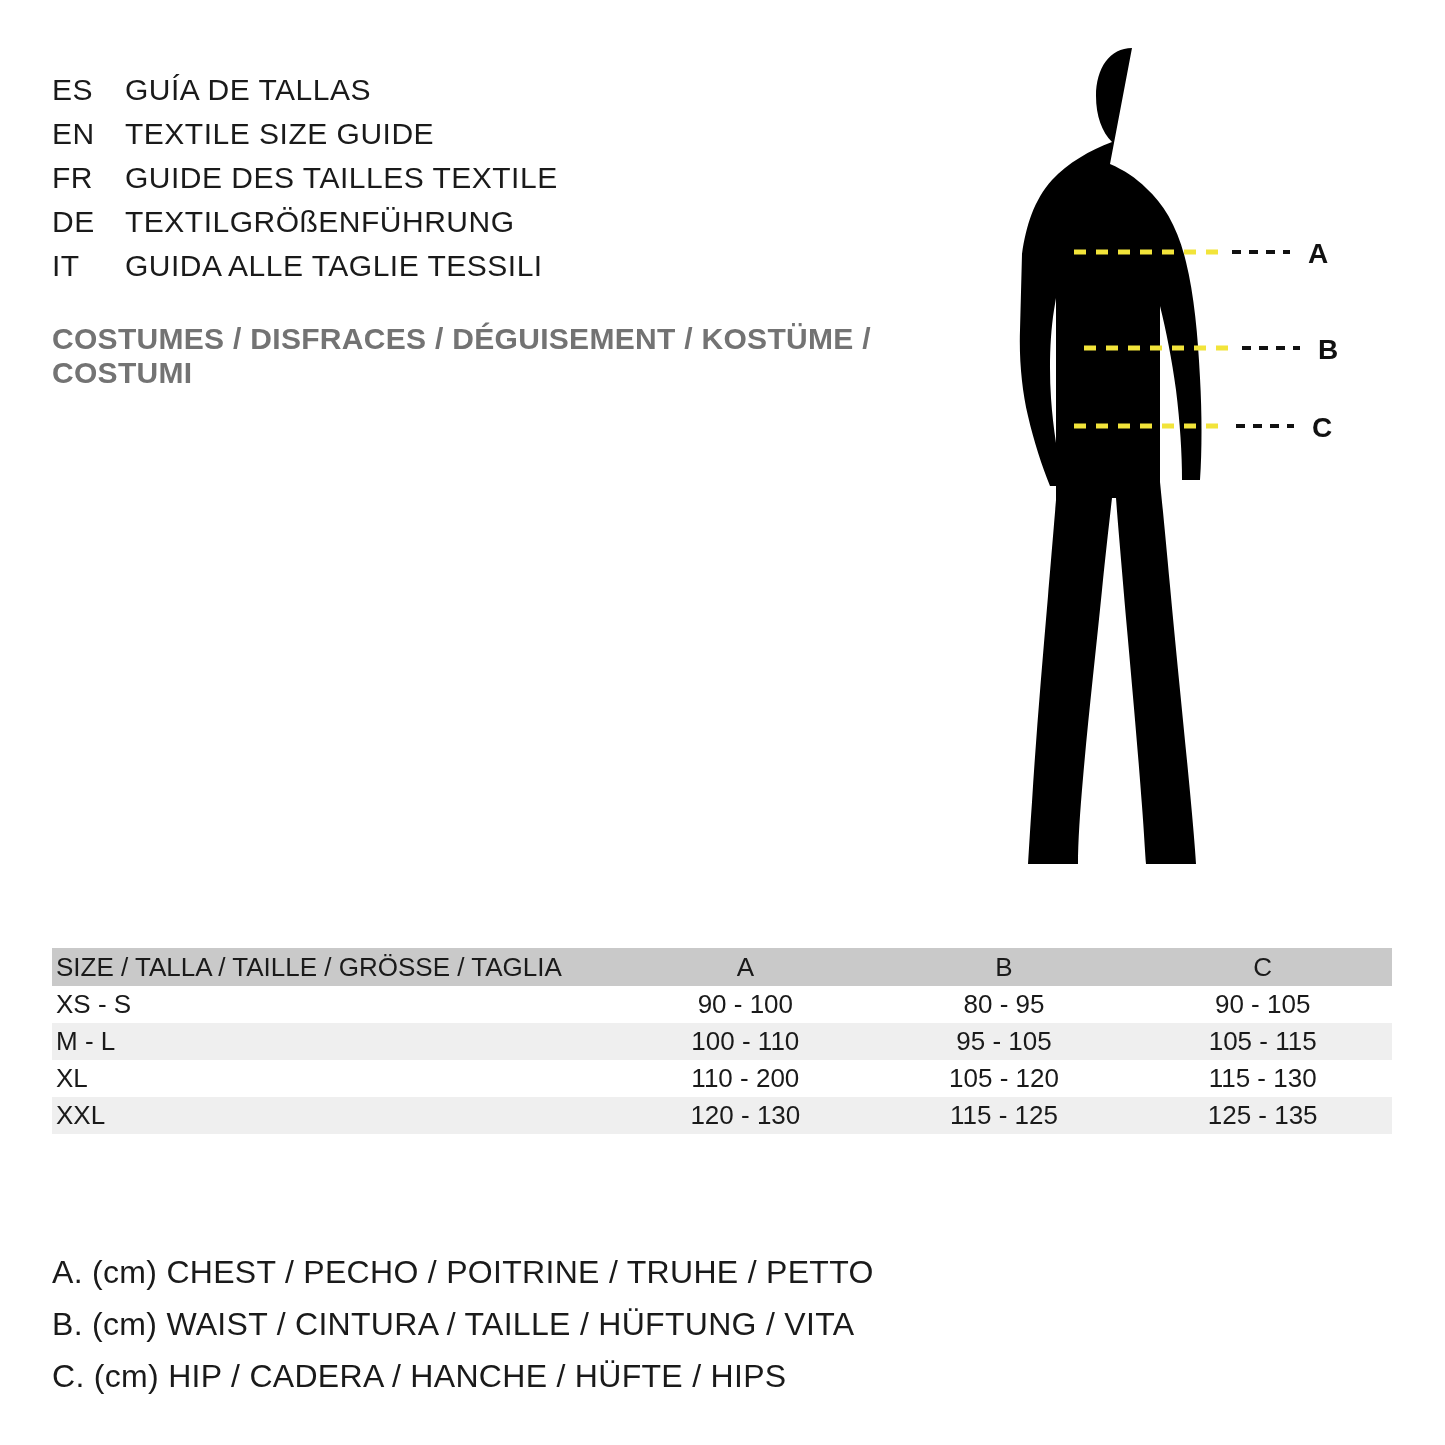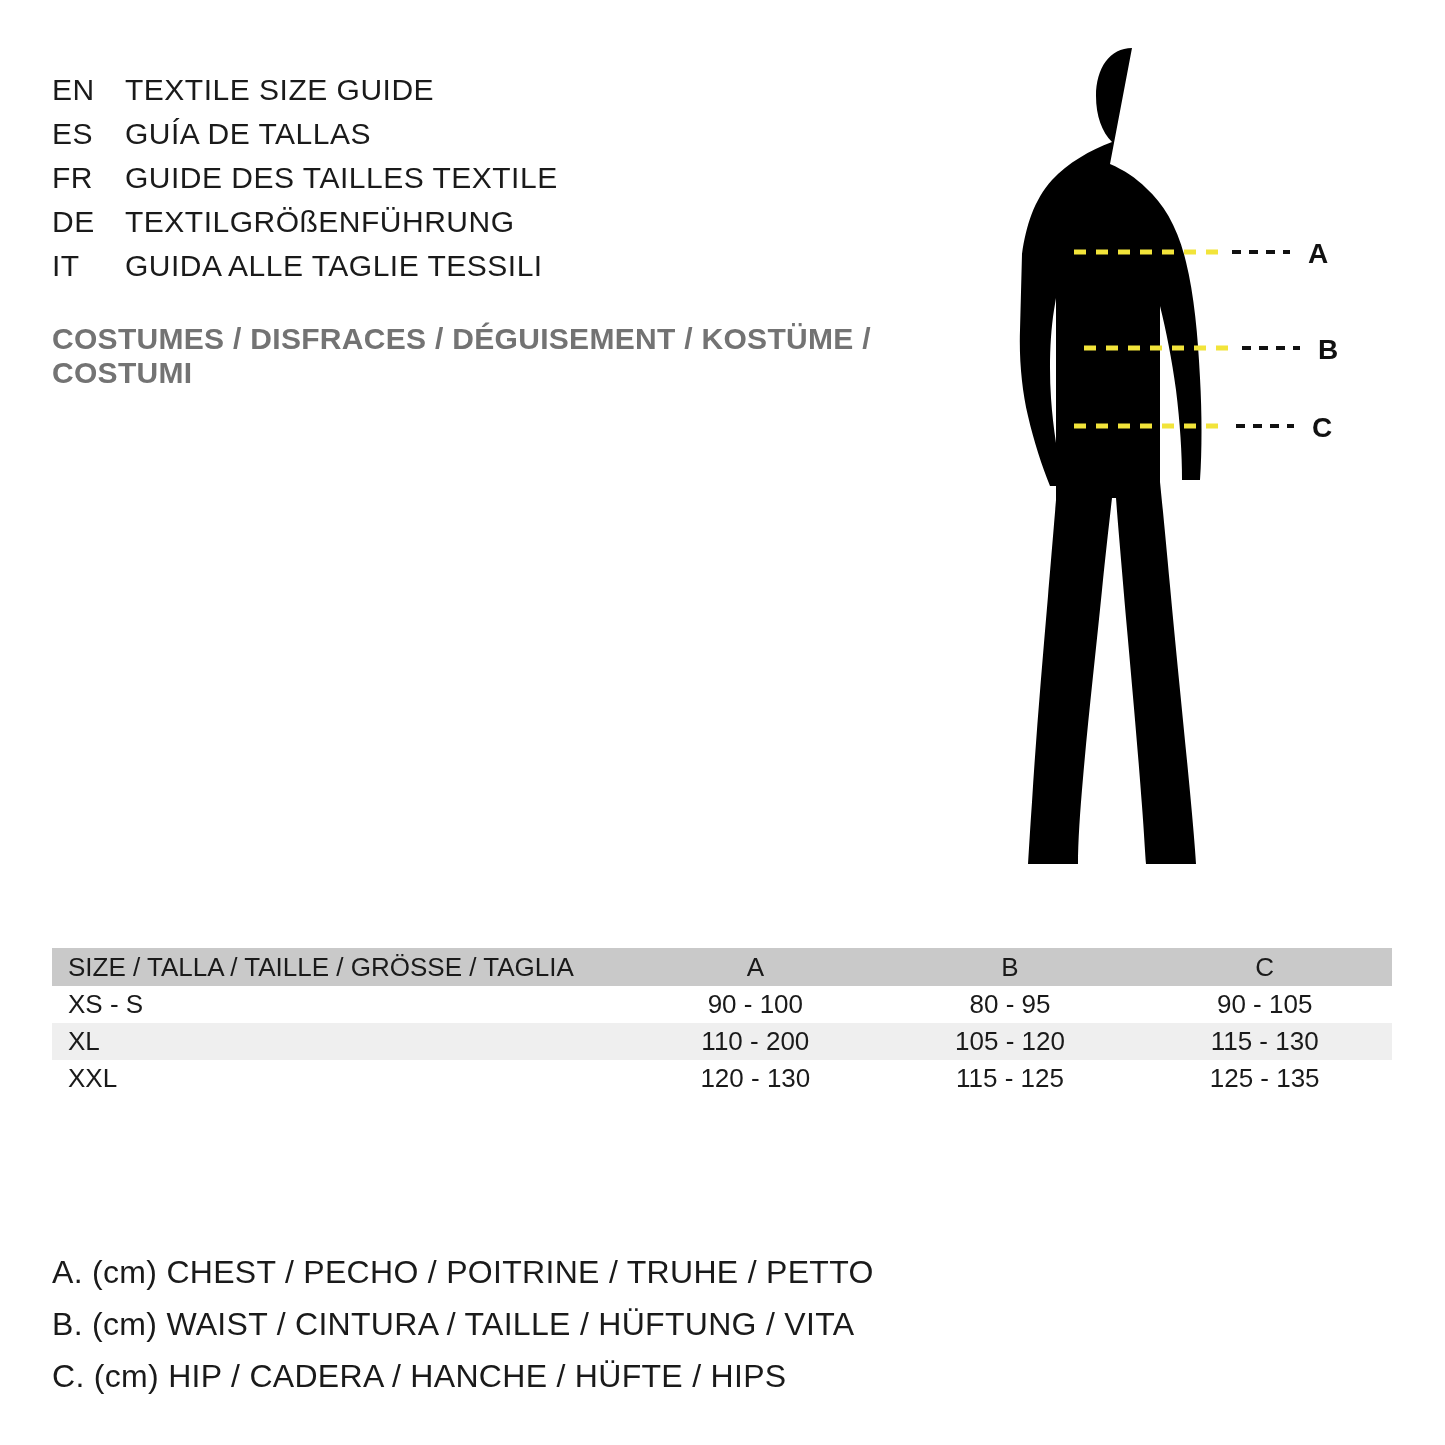--- a/index.html
+++ b/index.html
@@ -81,21 +81,21 @@
   table.size-table td {
     padding: 0;
     height: 38px;
     font-weight: normal;
     text-align: center;
     vertical-align: middle;
   }
   table.size-table th.label-col,
   table.size-table td.label-col {
     text-align: left;
-    padding-left: 16px;
+    padding-left: 4px;
     width: 560px;
   }
   table.size-table thead tr {
     background: #c9c9c9;
   }
   table.size-table tbody tr:nth-child(odd) {
     background: #ffffff;
   }
   table.size-table tbody tr:nth-child(even) {
     background: #efefef;
@@ -125,27 +125,27 @@
     font-weight: bold;
     fill: #111111;
   }
 </style>
 </head>
 <body>
 
 <div class="header">
 
   <div class="lang-row">
+    <span class="lang-code">ES</span>
+    <span class="lang-text">GUÍA DE TALLAS</span>
+  </div>
+
+  <div class="lang-row">
     <span class="lang-code">EN</span>
     <span class="lang-text">TEXTILE SIZE GUIDE</span>
-  </div>
-
-  <div class="lang-row">
-    <span class="lang-code">ES</span>
-    <span class="lang-text">GUÍA DE TALLAS</span>
   </div>
 
   <div class="lang-row">
     <span class="lang-code">FR</span>
     <span class="lang-text">GUIDE DES TAILLES TEXTILE</span>
   </div>
 
   <div class="lang-row">
     <span class="lang-code">DE</span>
     <span class="lang-text">TEXTILGRÖßENFÜHRUNG</span>
@@ -233,20 +233,26 @@
       </tr>
     </thead>
     <tbody>
       <tr>
         <td class="label-col">XS - S</td>
         <td>90 - 100</td>
         <td>80 - 95</td>
         <td>90 - 105</td>
       </tr>
       <tr>
+        <td class="label-col">M - L</td>
+        <td>100 - 110</td>
+        <td>95 - 105</td>
+        <td>105 - 115</td>
+      </tr>
+      <tr>
         <td class="label-col">XL</td>
         <td>110 - 200</td>
         <td>105 - 120</td>
         <td>115 - 130</td>
       </tr>
       <tr>
         <td class="label-col">XXL</td>
         <td>120 - 130</td>
         <td>115 - 125</td>
         <td>125 - 135</td>

